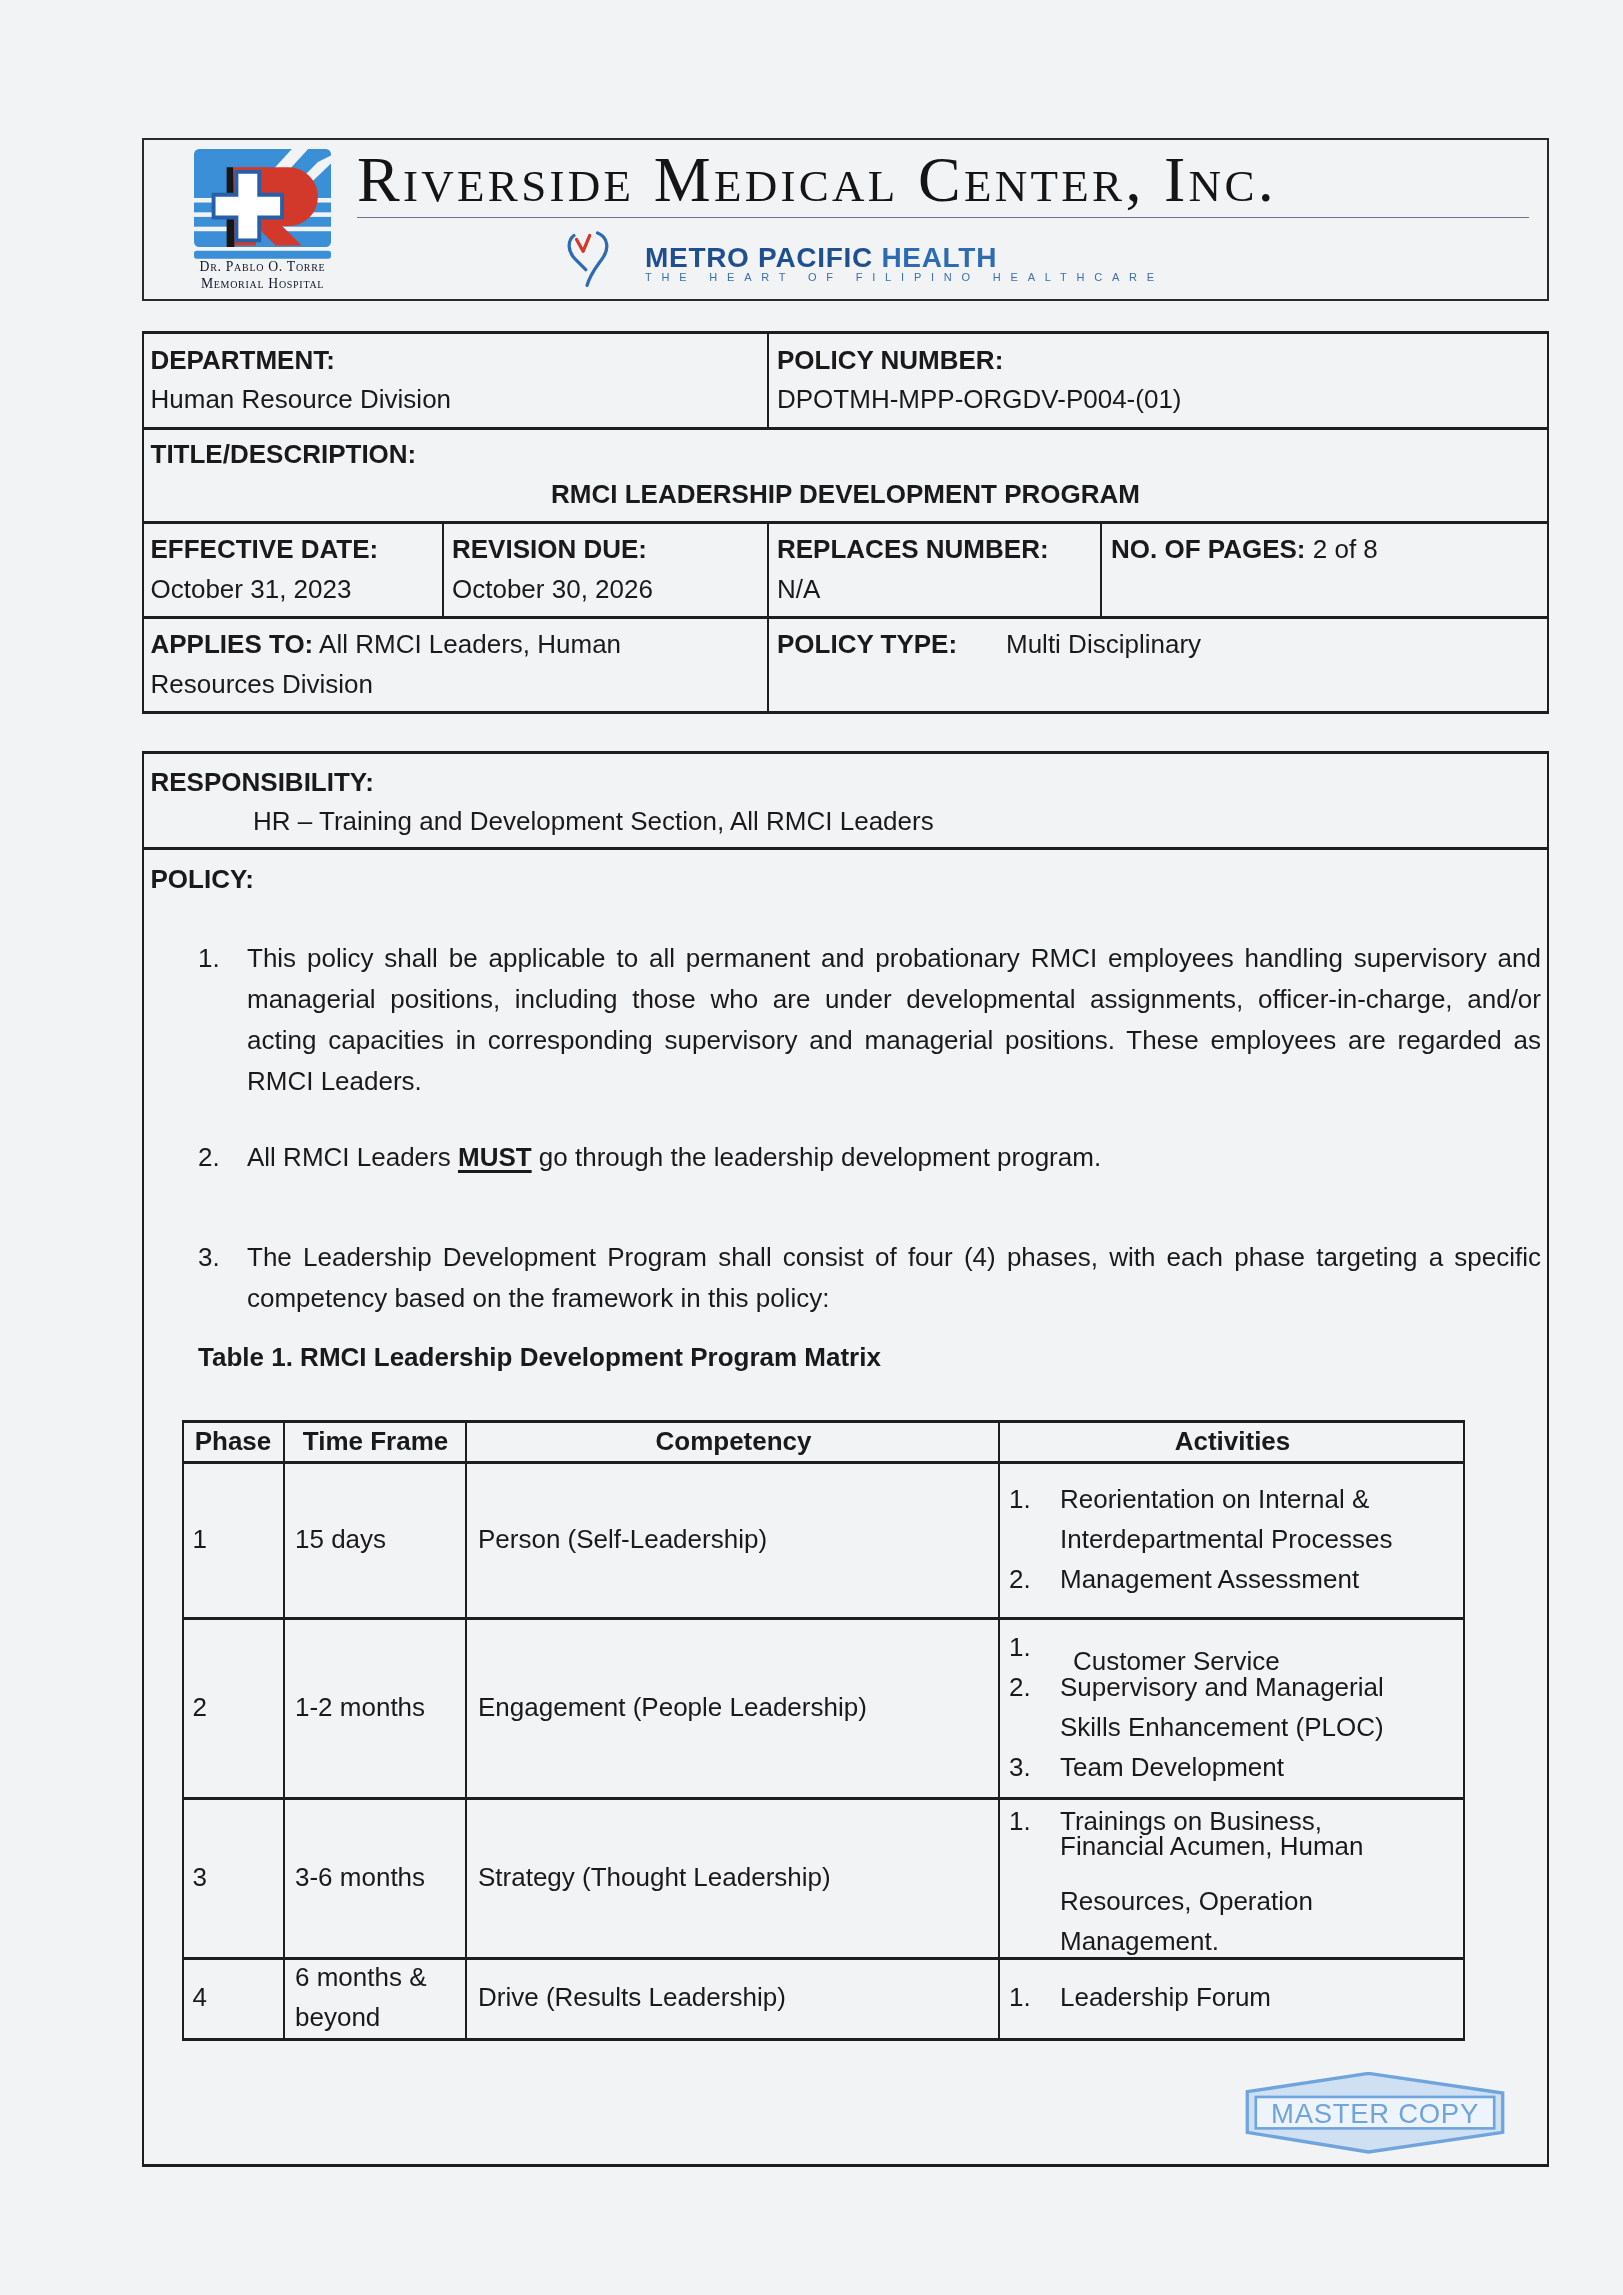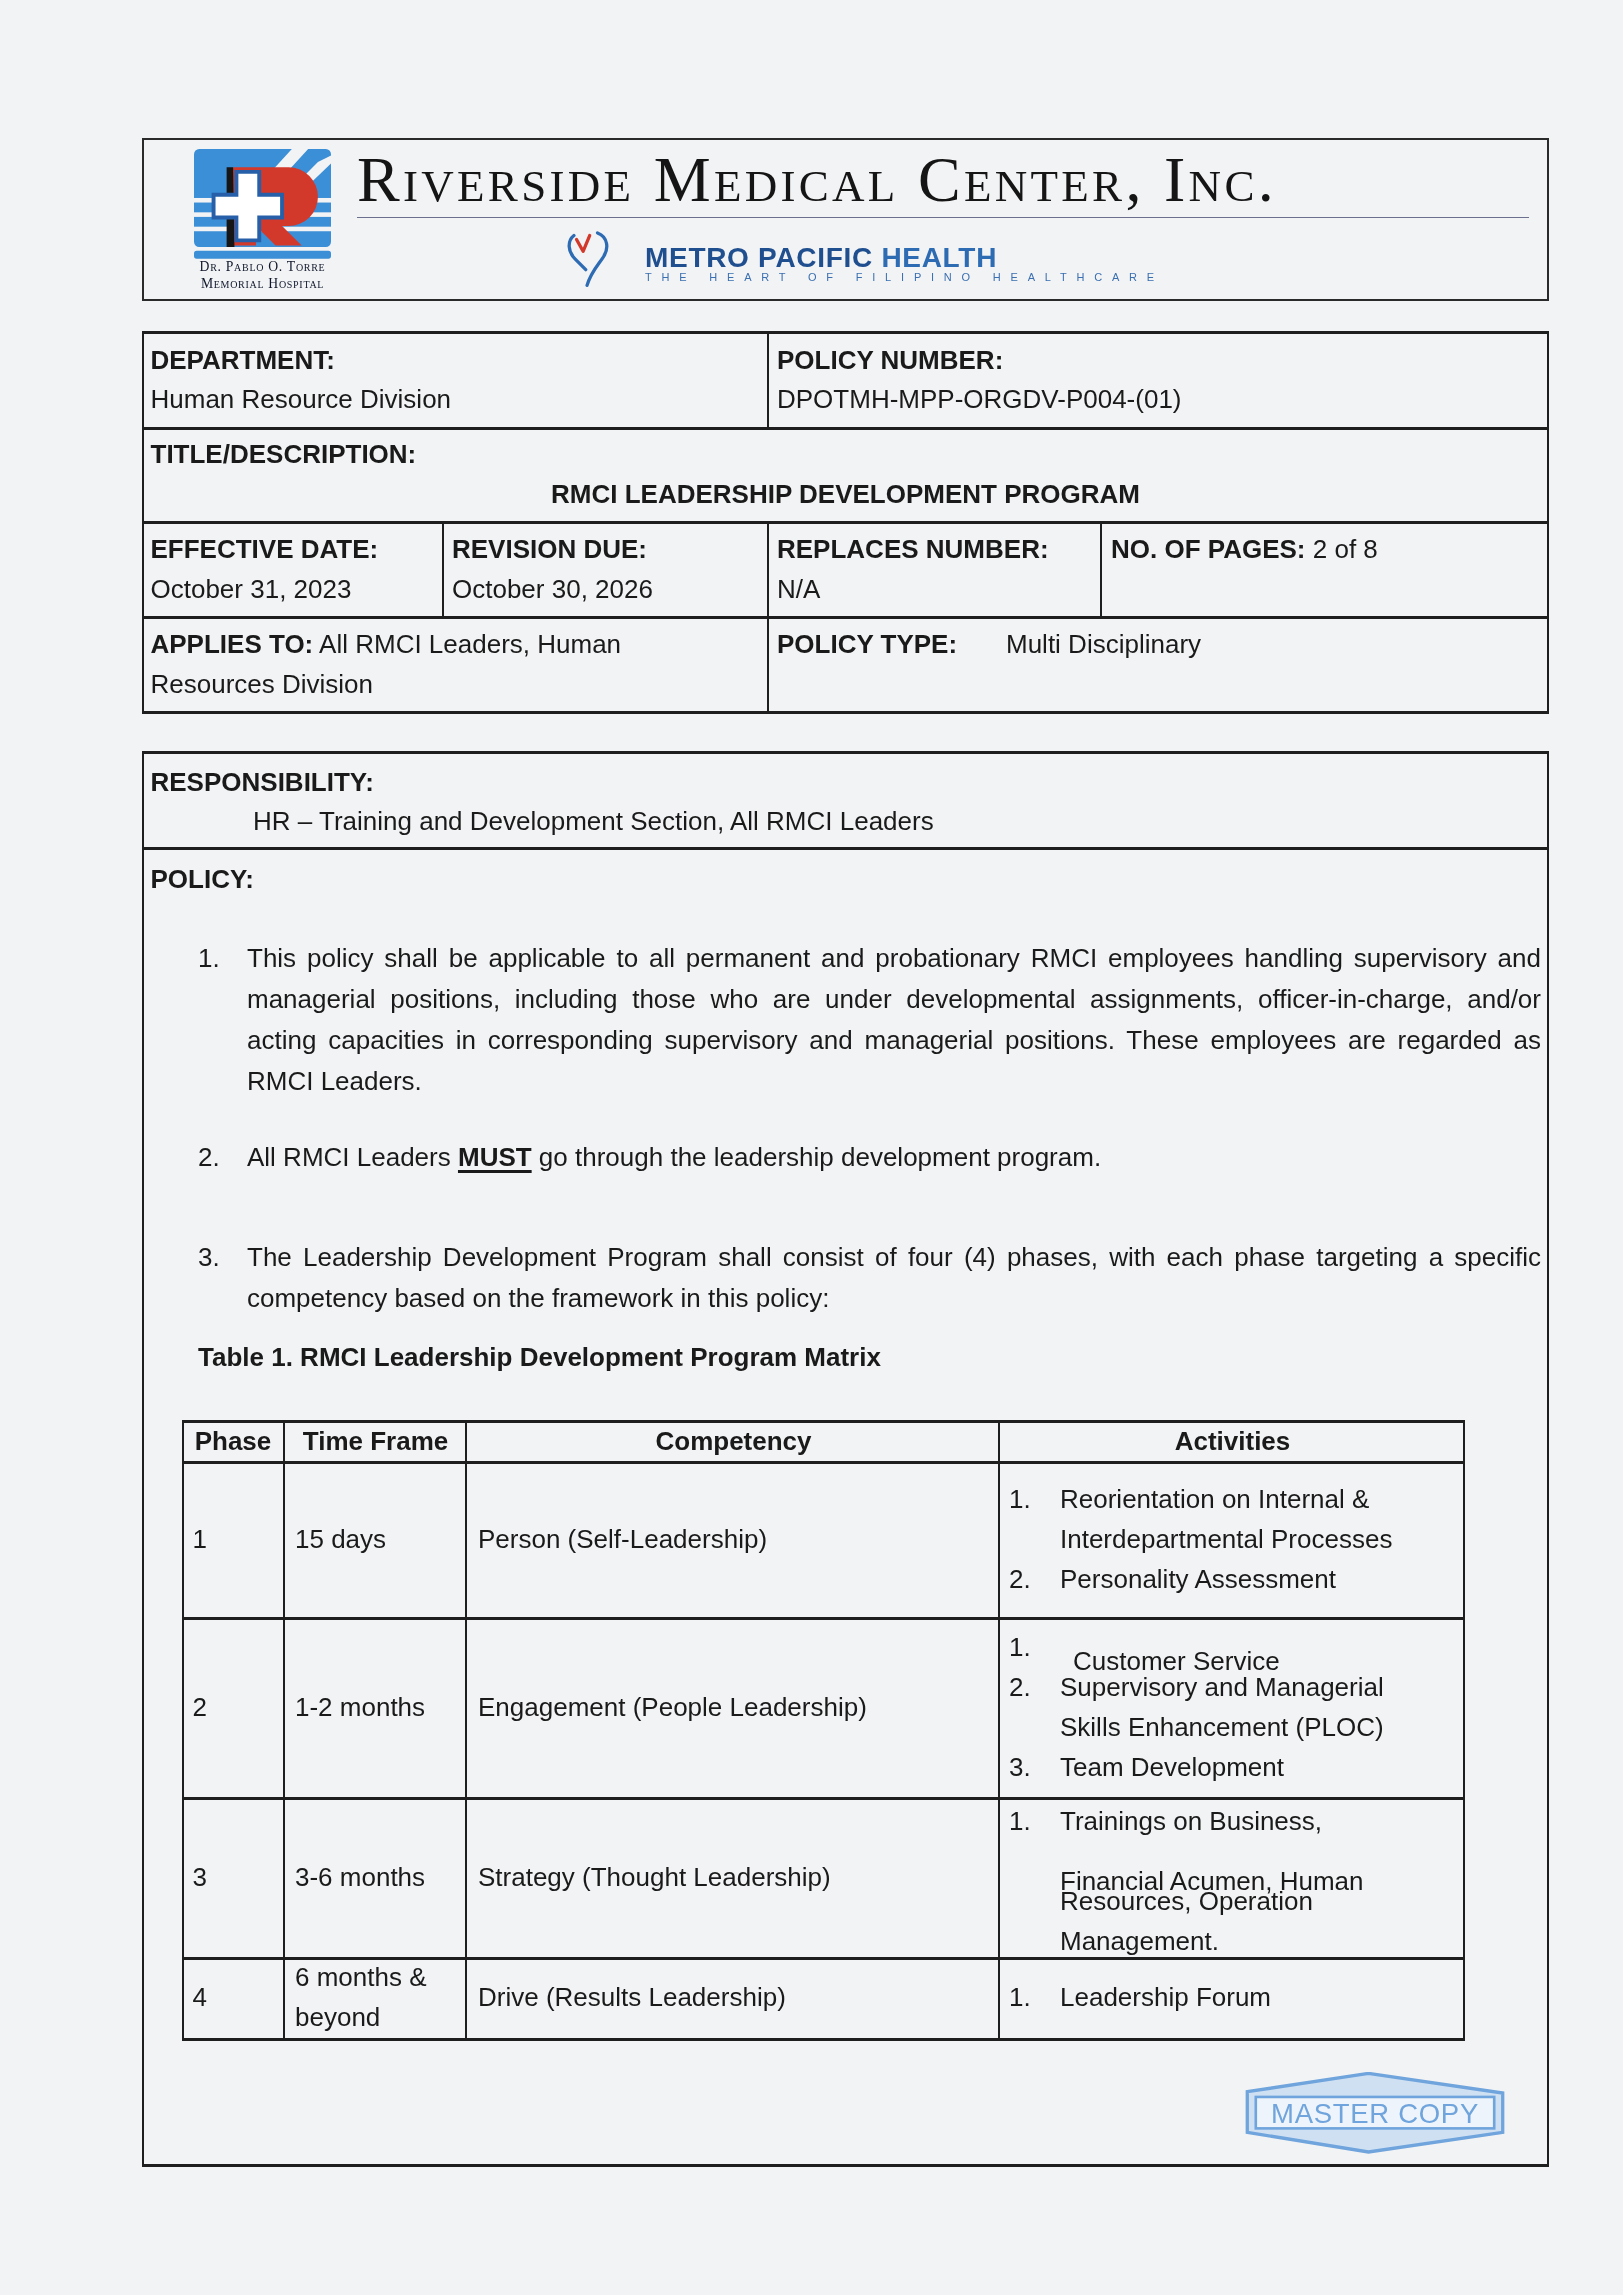--- a/index.html
+++ b/index.html
@@ -176,41 +176,41 @@
 
   <div id="matrix-rows">
       <div>
         <div class="mt-text" style="left: 10.5px; top: 99px;">1</div>
         <div class="mt-text" style="left: 113px; top: 99px;">15 days</div>
         <div class="mt-text" style="left: 296px; top: 99px;">Person (Self-Leadership)</div>
         <div class="mt-text" style="left: 827px; top: 59px;">1.</div>
         <div class="mt-text" style="left: 878px; top: 59px;">Reorientation on Internal &amp;</div>
         <div class="mt-text" style="left: 878px; top: 99px;">Interdepartmental Processes</div>
         <div class="mt-text" style="left: 827px; top: 139px;">2.</div>
-        <div class="mt-text" style="left: 878px; top: 139px;">Personality Assessment</div>
+        <div class="mt-text" style="left: 878px; top: 139px;">Management Assessment</div>
       </div>
       <div>
         <div class="mt-text" style="left: 10.5px; top: 267px;">2</div>
         <div class="mt-text" style="left: 113px; top: 267px;">1-2 months</div>
         <div class="mt-text" style="left: 296px; top: 267px;">Engagement (People Leadership)</div>
         <div class="mt-text" style="left: 827px; top: 207px;">1.</div>
         <div class="mt-text" style="left: 878px; top: 221px; margin-left: 13px;">Customer Service</div>
         <div class="mt-text" style="left: 827px; top: 247px;">2.</div>
         <div class="mt-text" style="left: 878px; top: 247px;">Supervisory and Managerial</div>
         <div class="mt-text" style="left: 878px; top: 287px;">Skills Enhancement (PLOC)</div>
         <div class="mt-text" style="left: 827px; top: 327px;">3.</div>
         <div class="mt-text" style="left: 878px; top: 327px;">Team Development</div>
       </div>
       <div>
         <div class="mt-text" style="left: 10.5px; top: 437px;">3</div>
         <div class="mt-text" style="left: 113px; top: 437px;">3-6 months</div>
         <div class="mt-text" style="left: 296px; top: 437px;">Strategy (Thought Leadership)</div>
         <div class="mt-text" style="left: 827px; top: 381px;">1.</div>
         <div class="mt-text" style="left: 878px; top: 381px;">Trainings on Business,</div>
-        <div class="mt-text" style="left: 878px; top: 441px;">Financial Acumen, Human</div>
+        <div class="mt-text" style="left: 878px; top: 406px;">Financial Acumen, Human</div>
         <div class="mt-text" style="left: 878px; top: 461px;">Resources, Operation</div>
         <div class="mt-text" style="left: 878px; top: 501px;">Management.</div>
       </div>
       <div>
         <div class="mt-text" style="left: 10.5px; top: 557px;">4</div>
         <div class="mt-text" style="left: 113px; top: 537px;">6 months &amp;</div>
         <div class="mt-text" style="left: 113px; top: 577px;">beyond</div>
         <div class="mt-text" style="left: 296px; top: 557px;">Drive (Results Leadership)</div>
         <div class="mt-text" style="left: 827px; top: 557px;">1.</div>
         <div class="mt-text" style="left: 878px; top: 557px;">Leadership Forum</div>

